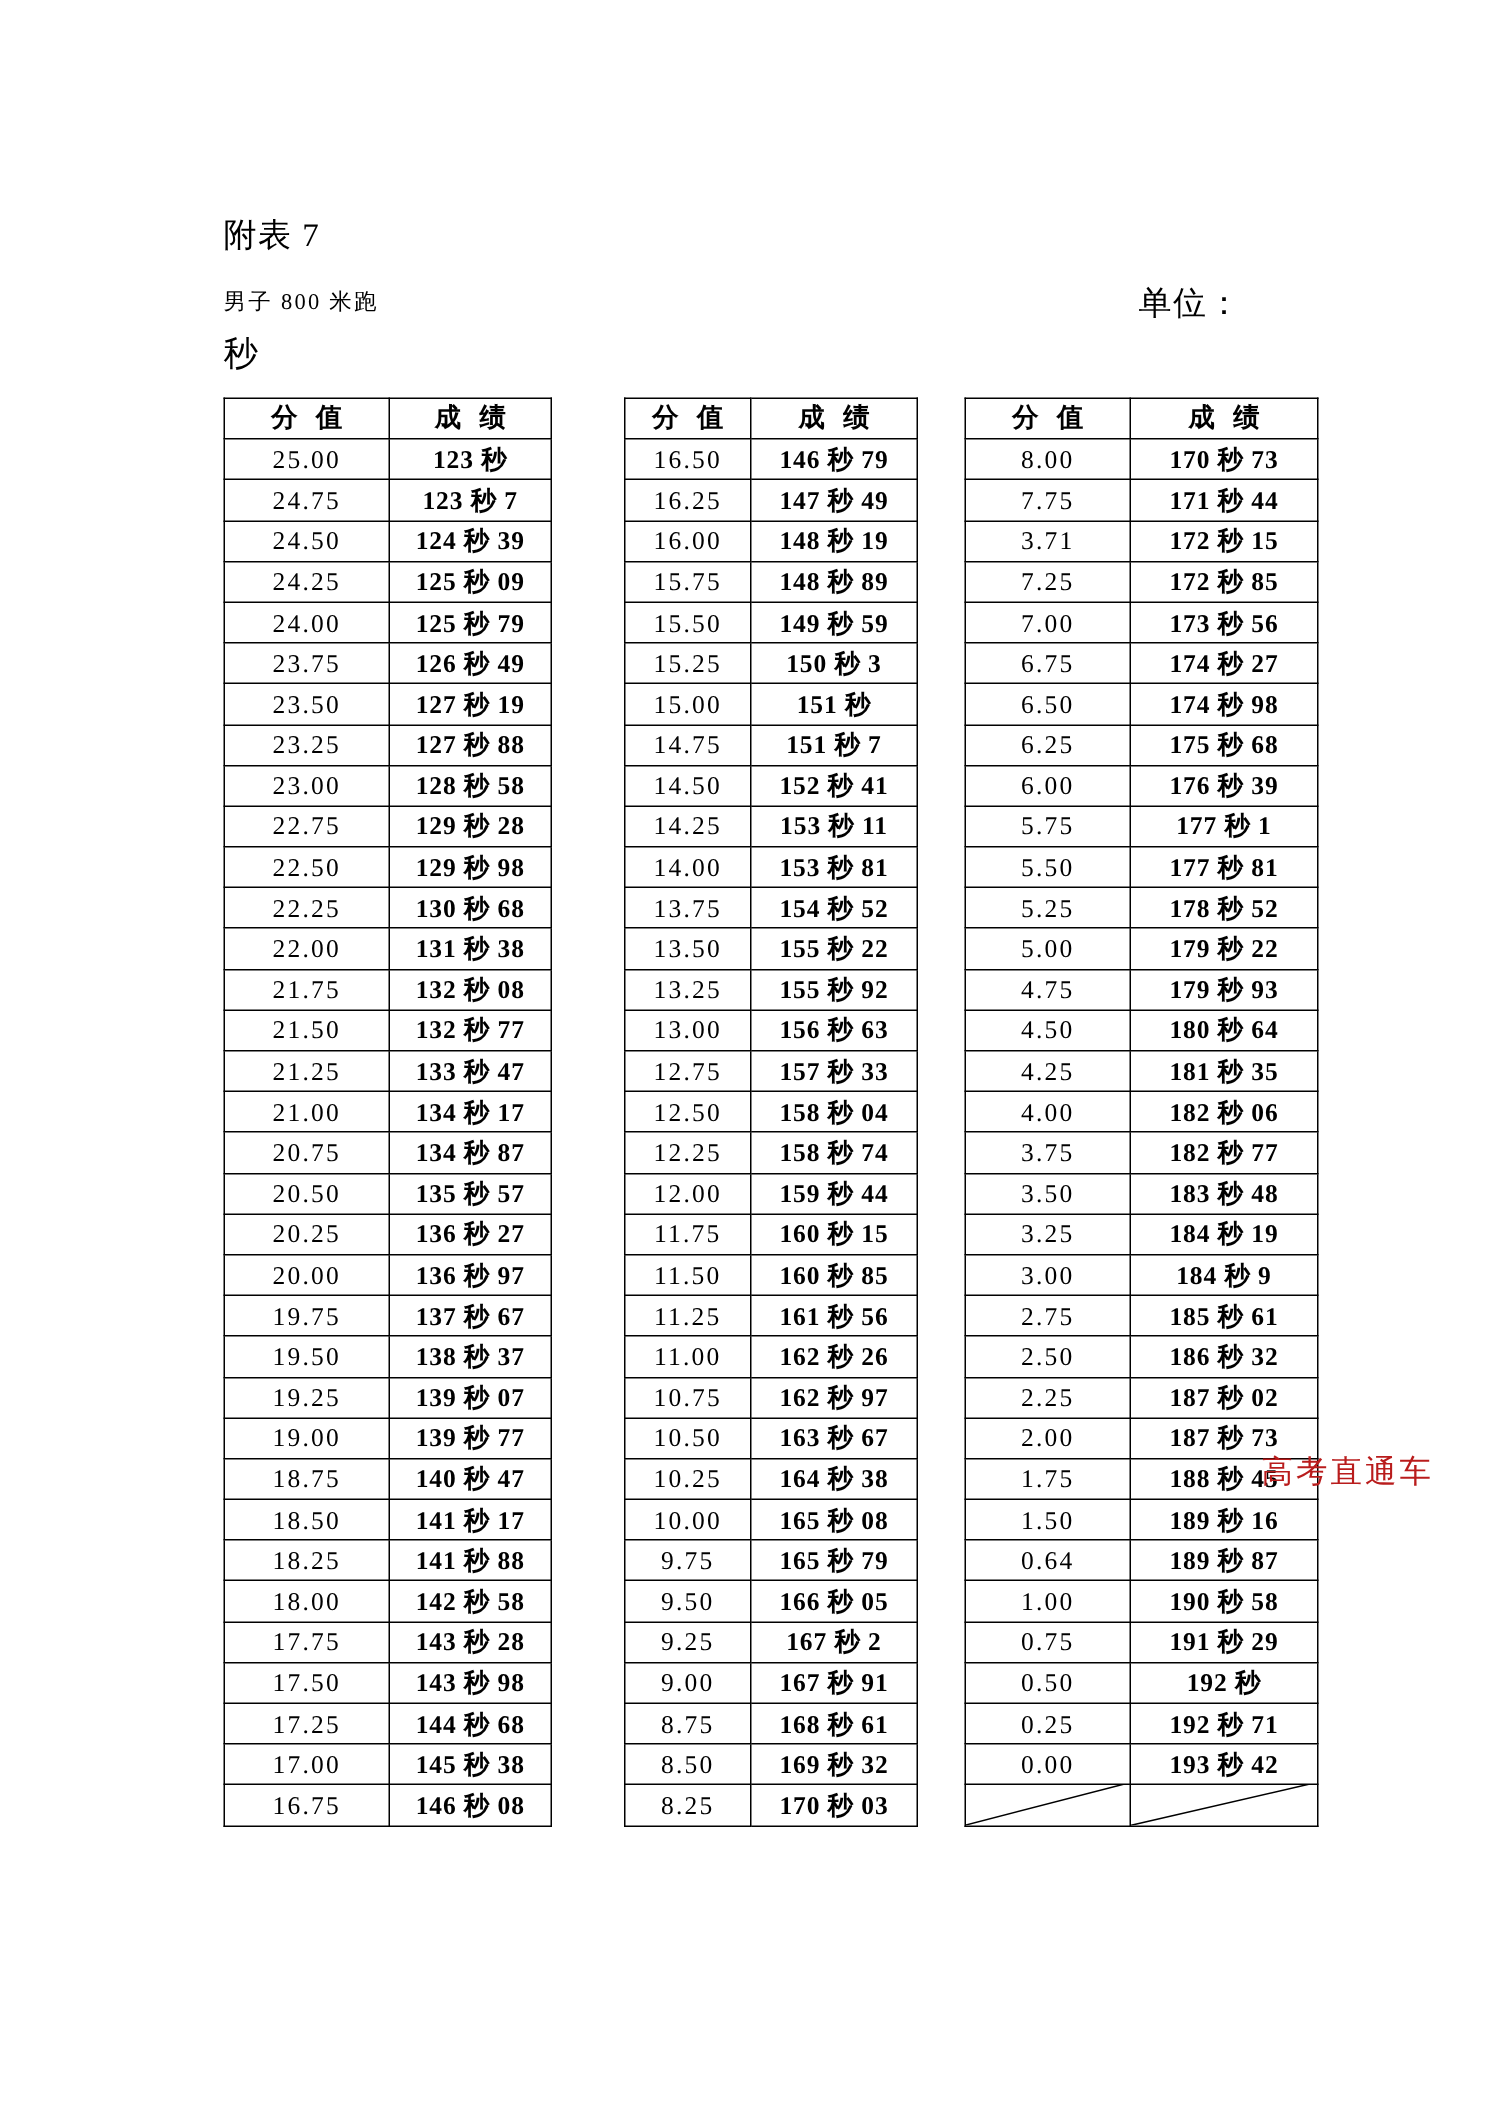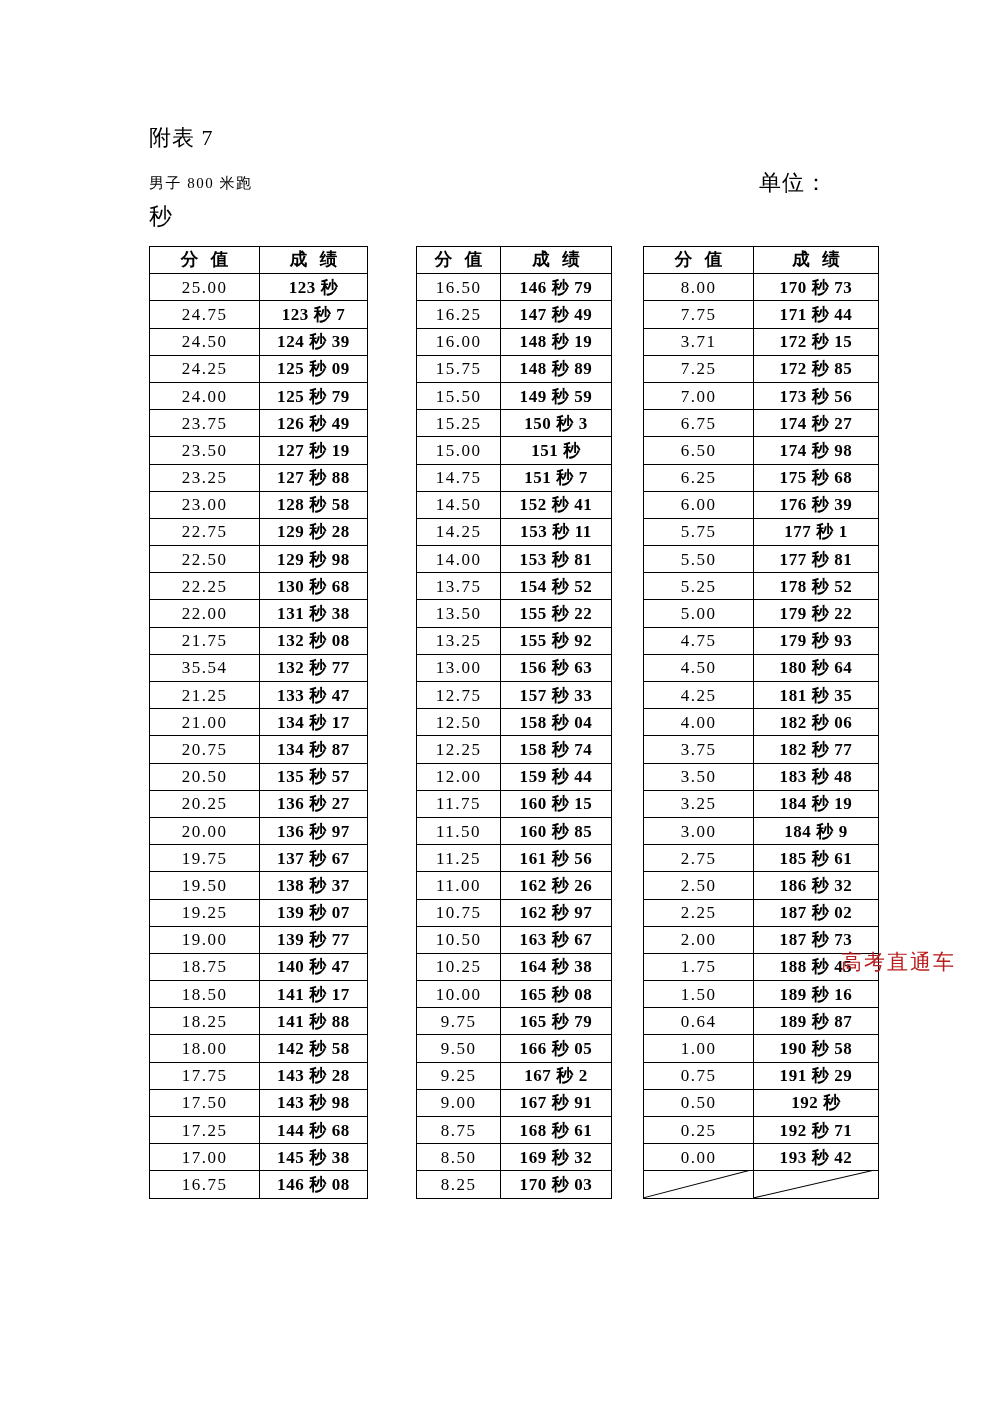--- a/index.html
+++ b/index.html
@@ -14,20 +14,21 @@
     font-family: "Liberation Serif", "DejaVu Serif", serif;
     color: #000000;
     position: relative;
     overflow: hidden;
   }
 
   .page {
     position: relative;
     width: 992px;
     height: 996px;
+    margin-top: 19px;
   }
 
   
   .title-area {
     position: absolute;
     left: 149px;
     top: 122px;
     width: 780px;
   }
   .doc-label {
@@ -225,21 +226,21 @@
           </tr>
           <tr>
             <td class="col-score w-a">22.00</td>
             <td class="col-result w-b">131 秒 38</td>
           </tr>
           <tr>
             <td class="col-score w-a">21.75</td>
             <td class="col-result w-b">132 秒 08</td>
           </tr>
           <tr>
-            <td class="col-score w-a">35.54</td>
+            <td class="col-score w-a">21.50</td>
             <td class="col-result w-b">132 秒 77</td>
           </tr>
           <tr>
             <td class="col-score w-a">21.25</td>
             <td class="col-result w-b">133 秒 47</td>
           </tr>
           <tr>
             <td class="col-score w-a">21.00</td>
             <td class="col-result w-b">134 秒 17</td>
           </tr>

